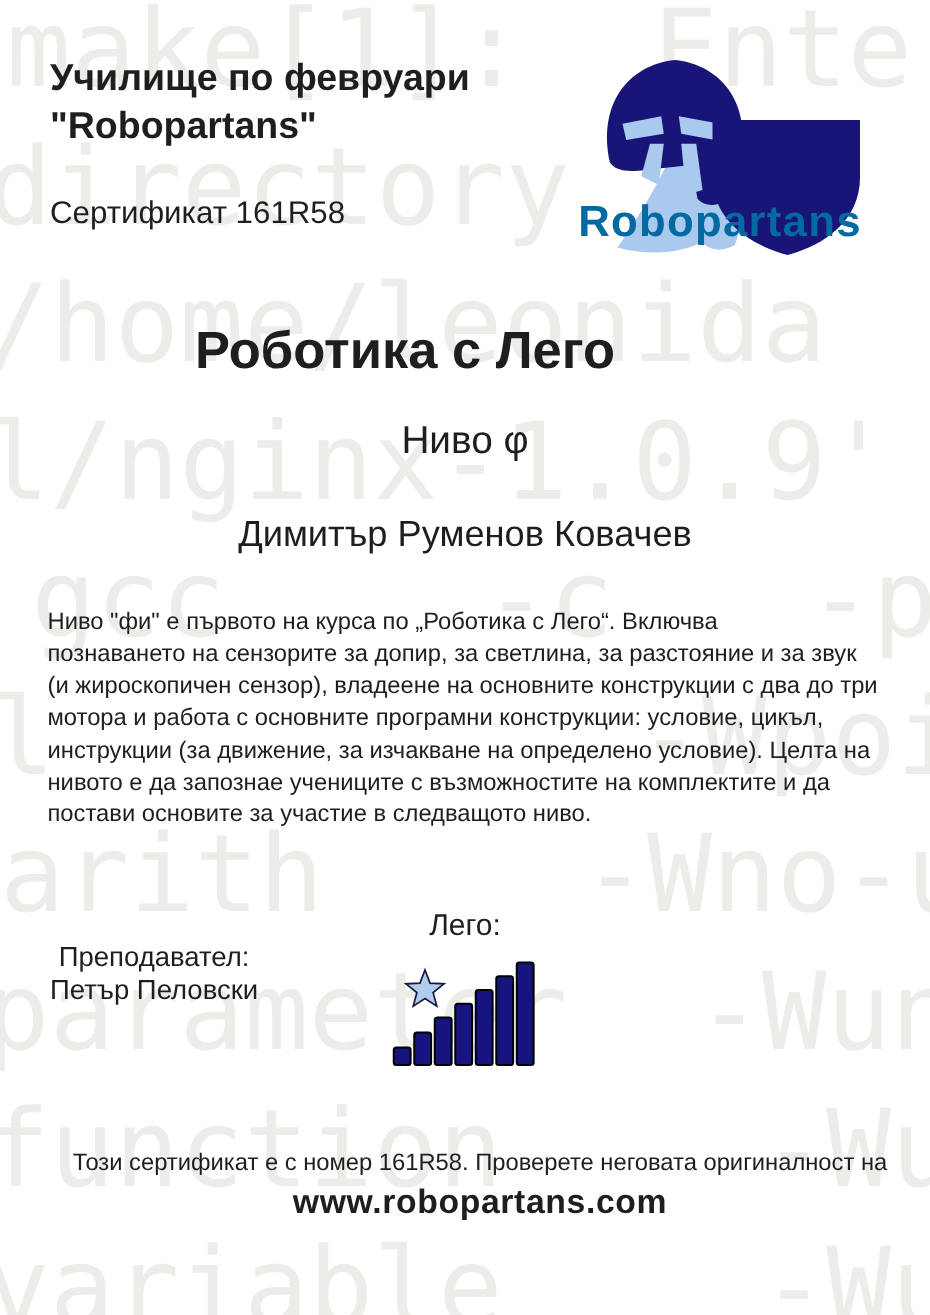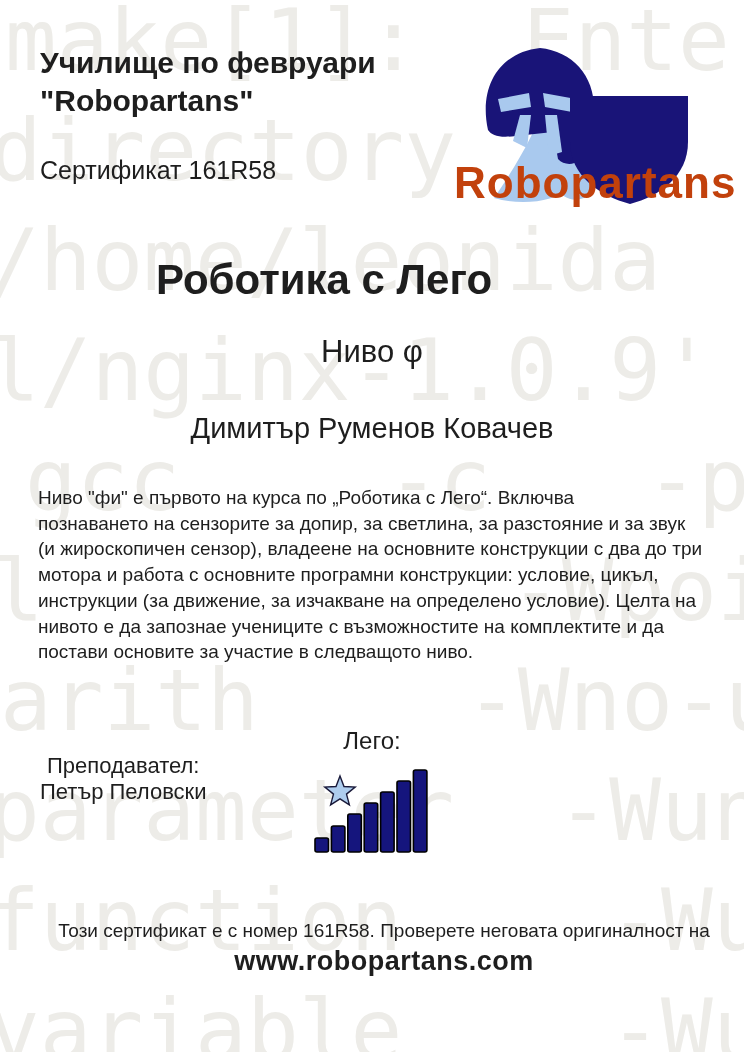--- a/index.html
+++ b/index.html
@@ -29,22 +29,22 @@
   .school-1 { font-size:30px; font-weight:bold; line-height:38px; }
   .school-2 { font-size:30px; font-weight:bold; line-height:38px; }
   .city-date { font-size:25px; margin-top:10px; }
   .cert-no   { font-size:25px; margin-top:36px; }
 
   .logo { position:absolute; left:450px; top:38px; width:250px; height:180px; }
   .logo svg { position:absolute; left:0; top:0; }
   .brand {
     position:absolute; left:4px; top:120px; width:244px;
     text-align:center;
-    font-size:44px; font-weight:bold; letter-spacing:1px;
-    color:#c2410c;
+    font-size:35px; font-weight:bold; letter-spacing:1px;
+    color:#0369a1;
   }
 
   .course-title {
     position:absolute; left:0; top:256px; width:648px;
     text-align:center; font-size:42px; font-weight:bold;
   }
   .course-level {
     position:absolute; left:0; top:334px; width:744px;
     text-align:center; font-size:31px;
   }

